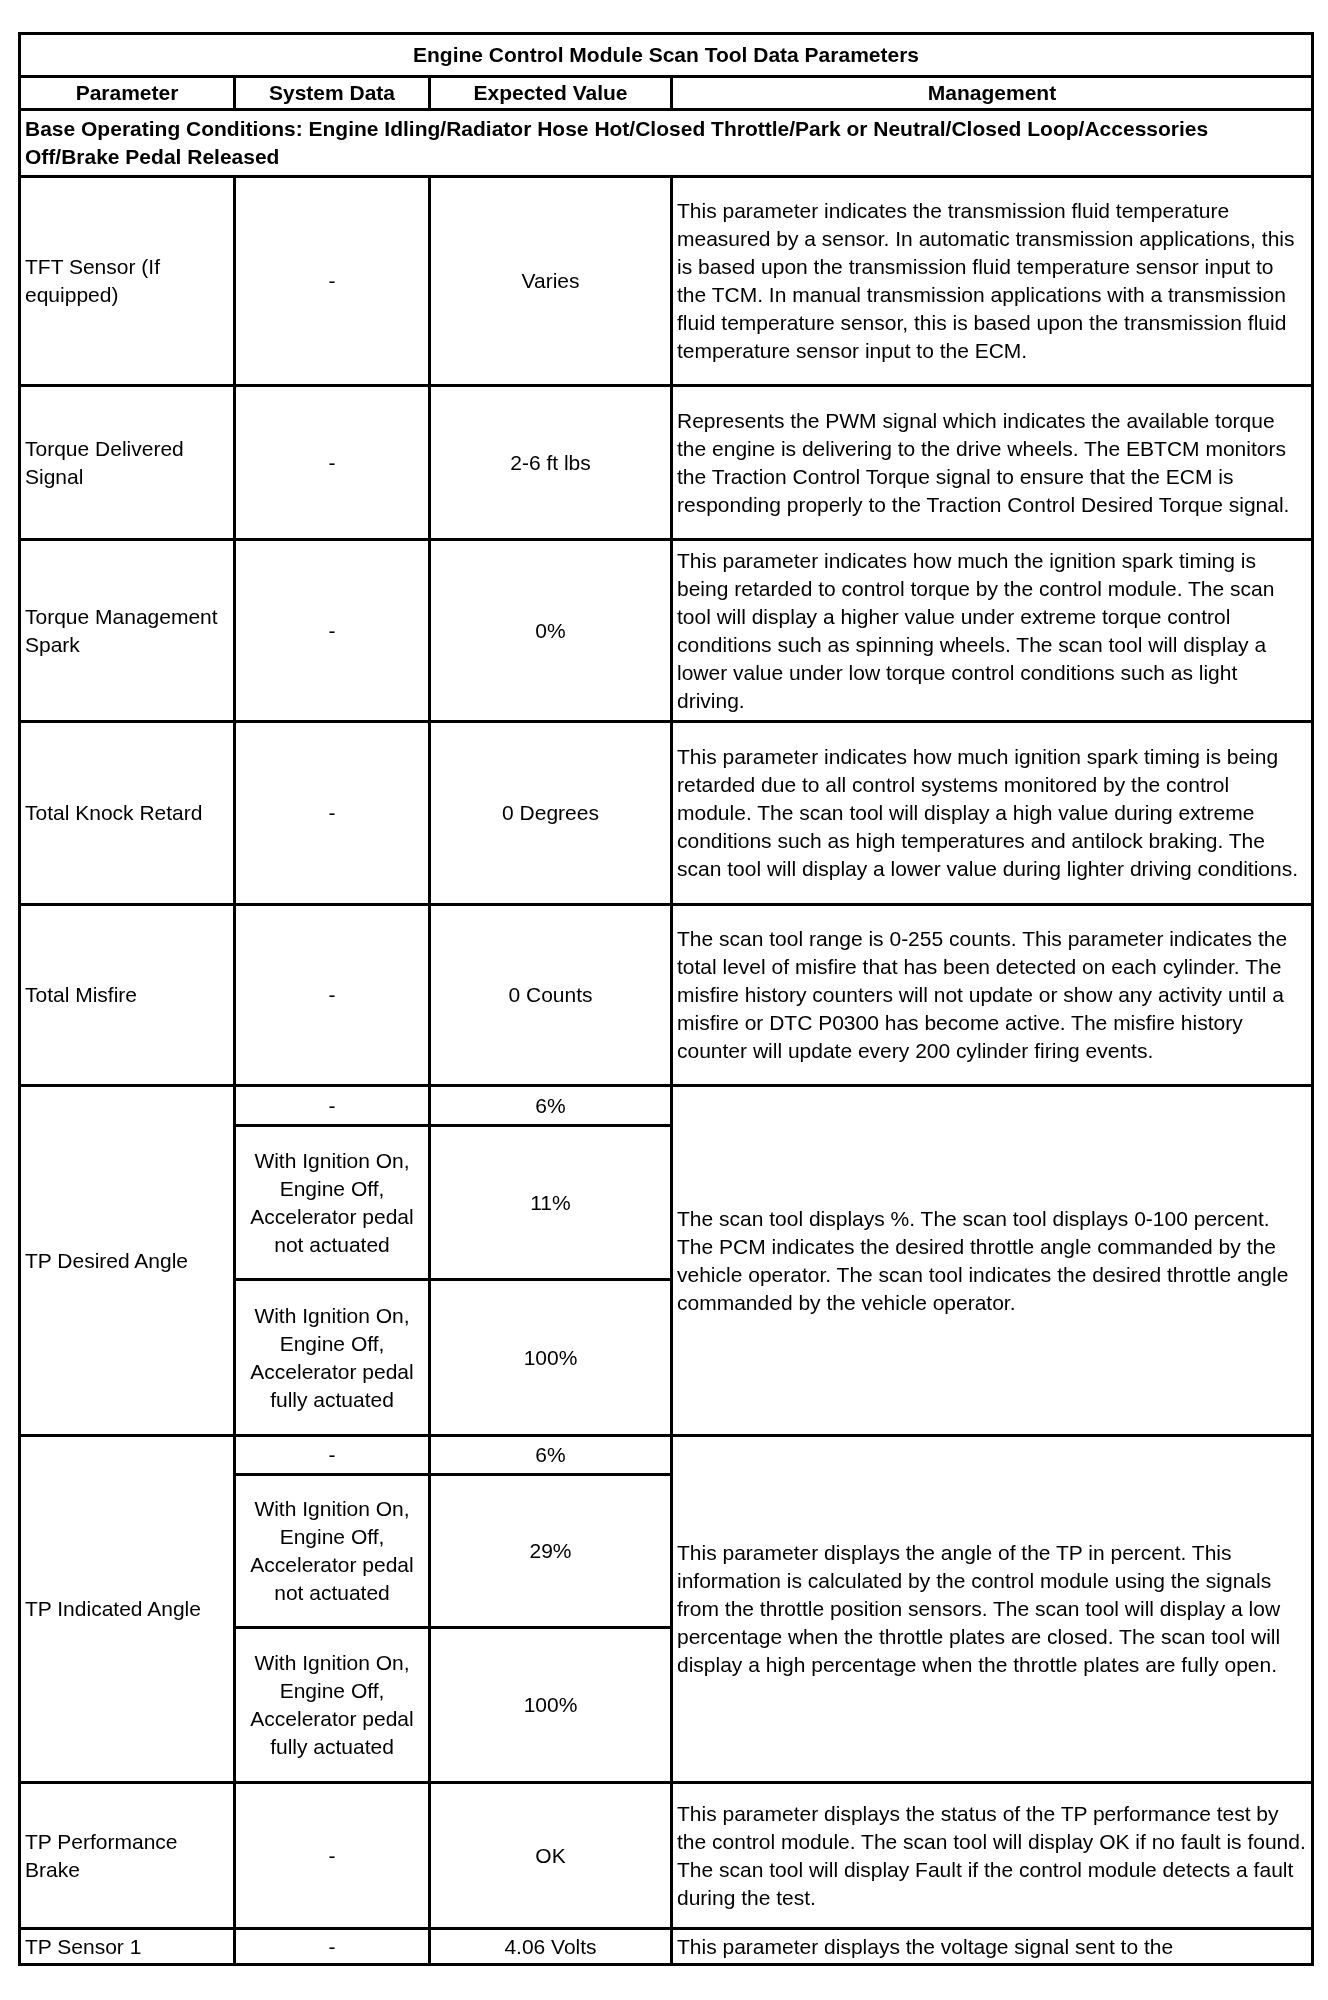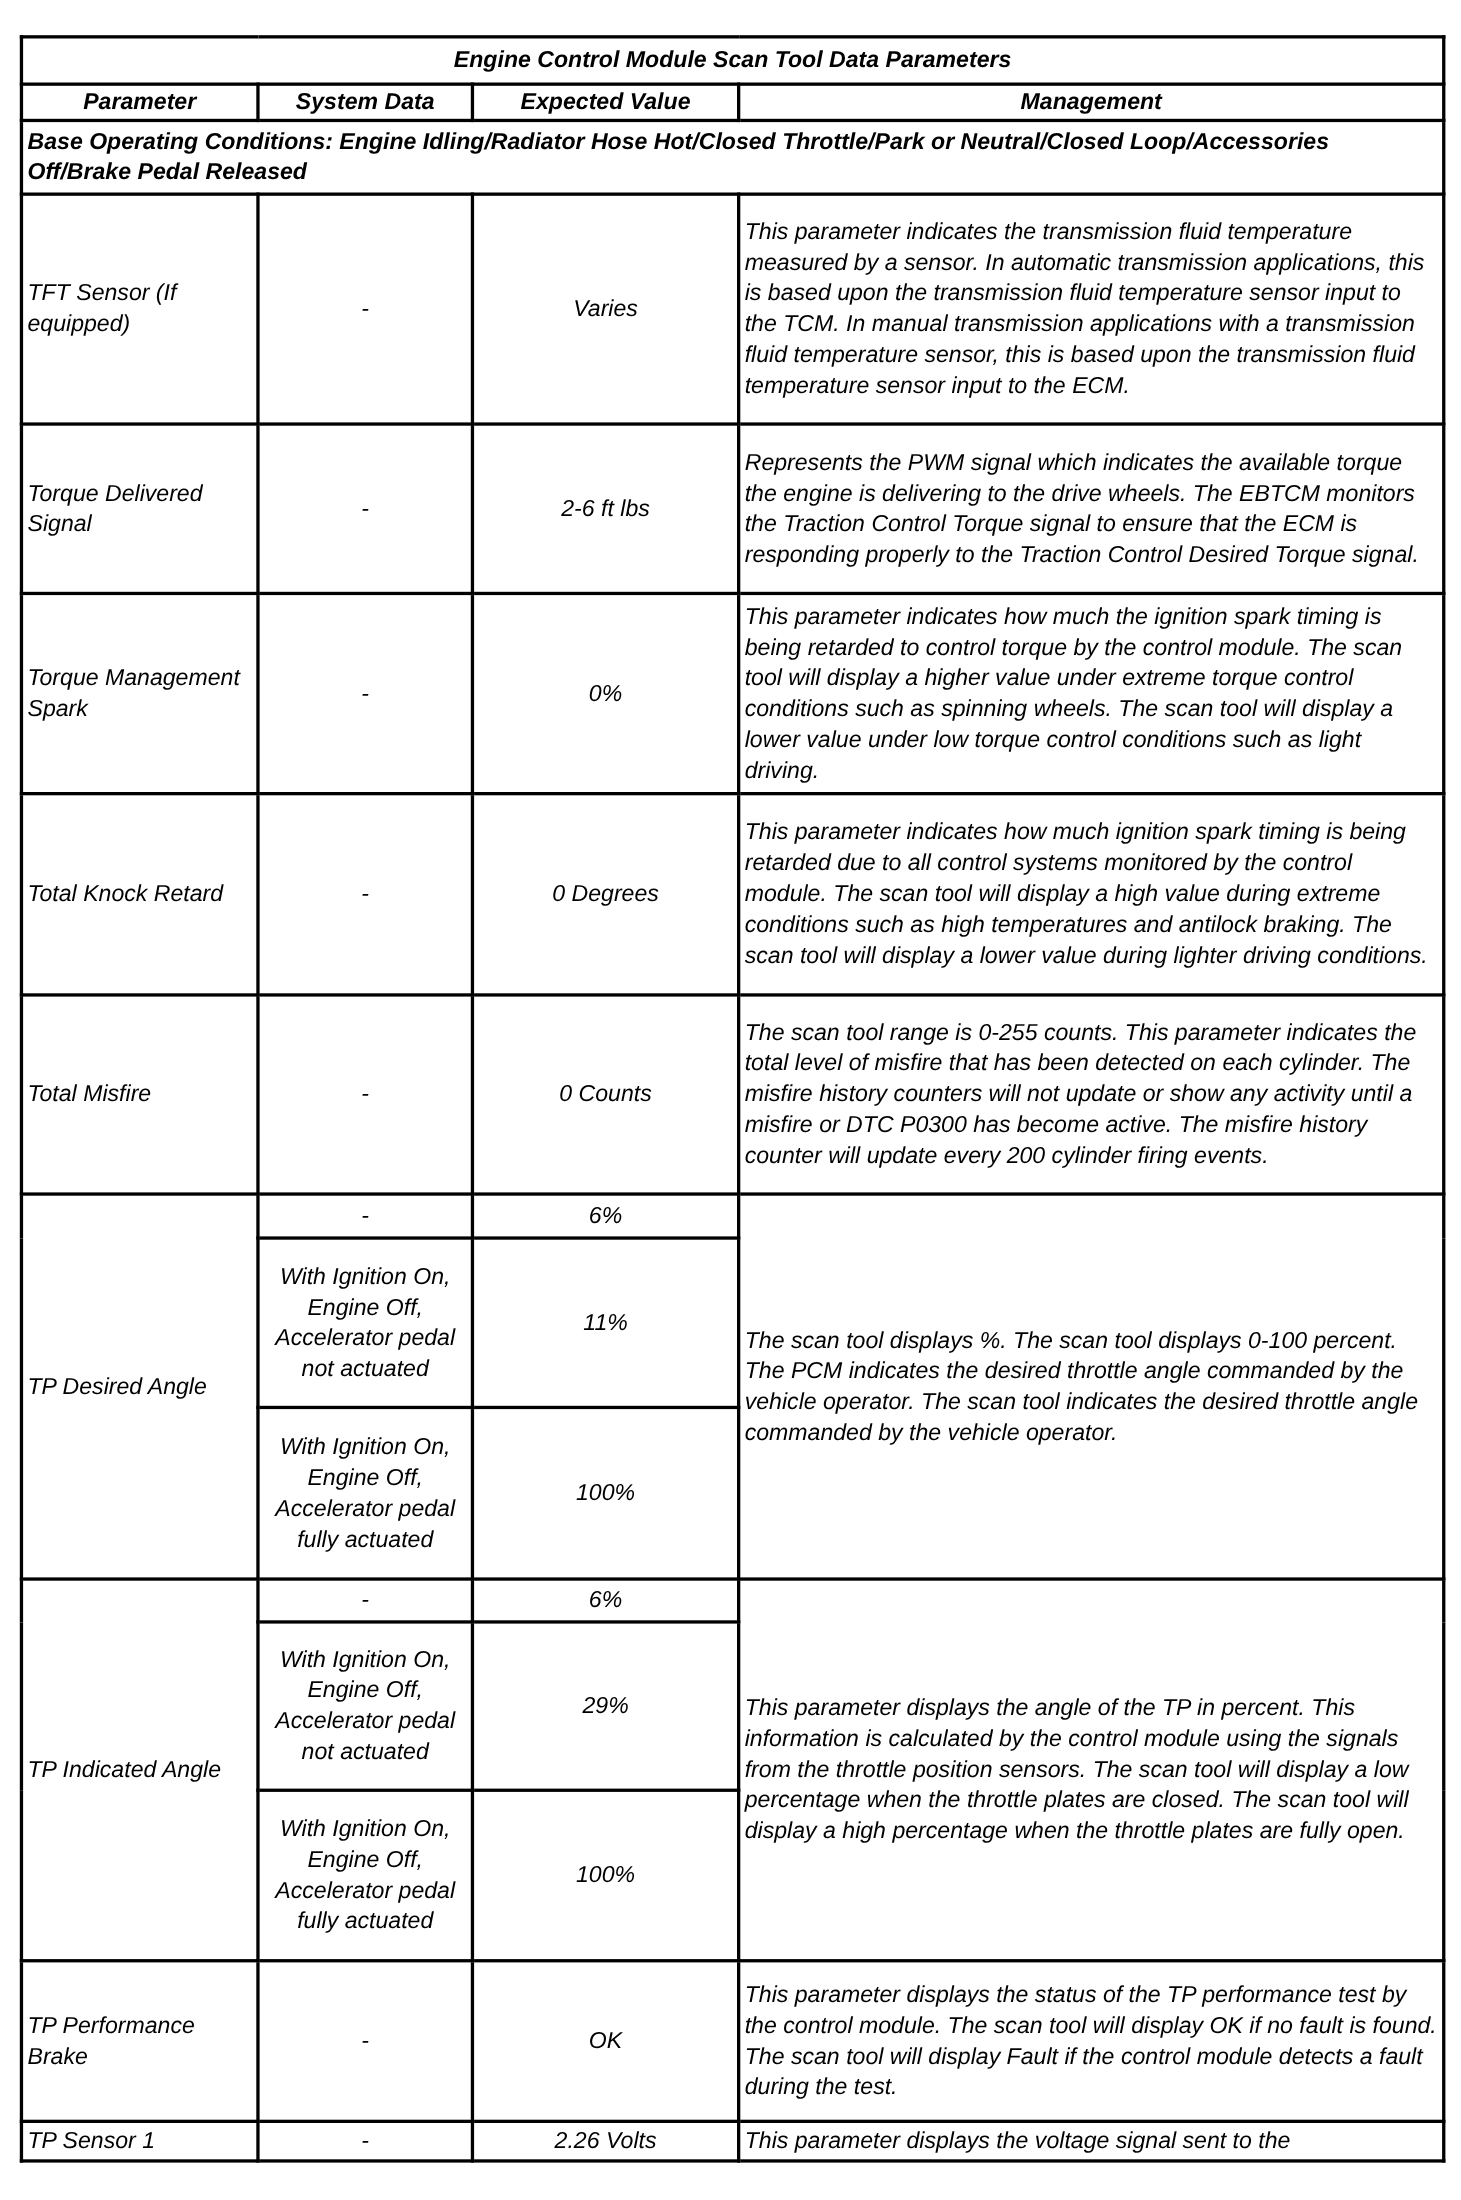--- a/index.html
+++ b/index.html
@@ -5,21 +5,21 @@
   html, body { margin: 0; padding: 0; background: #ffffff; }
   body { width: 1328px; height: 2000px; position: relative; overflow: hidden;
          font-family: "Liberation Sans", sans-serif; color: #000; }
   table.grid {
     position: absolute; left: 18px; top: 32px; width: 1293px;
     border-collapse: collapse; table-layout: fixed;
     border: 3px solid #000;
   }
   table.grid td, table.grid th {
     border: 3px solid #000; padding: 0 4px; vertical-align: middle;
-    font-size: 21px; line-height: 28px; font-style: italic;
+    font-size: 21px; line-height: 28px;
   }
   col.c1 { width: 215px; } col.c2 { width: 195px; } col.c3 { width: 242px; } col.c4 { width: 641px; }
   .title { text-align: center; font-weight: bold; height: 40px; }
   .hdr th { font-weight: bold; text-align: center; height: 30px; }
   .base { font-weight: bold; height: 64px; }
   .center { text-align: center; }
   .desc { text-align: left; }
 </style>
 </head>
 <body>
@@ -113,17 +113,17 @@
   <tr style="height:146px">
     <td>TP Performance Brake</td>
     <td class="center">-</td>
     <td class="center">OK</td>
     <td class="desc">This parameter displays the status of the TP performance test by the control module. The scan tool will display OK if no fault is found. The scan tool will display Fault if the control module detects a fault during the test.</td>
   </tr>
 
   <tr style="height:36px">
     <td>TP Sensor 1</td>
     <td class="center">-</td>
-    <td class="center">2.26 Volts</td>
+    <td class="center">4.06 Volts</td>
     <td class="desc" style="white-space:nowrap;overflow:hidden">This parameter displays the voltage signal sent to the</td>
   </tr>
 </tbody>
   </table>
 
 </body></html>

